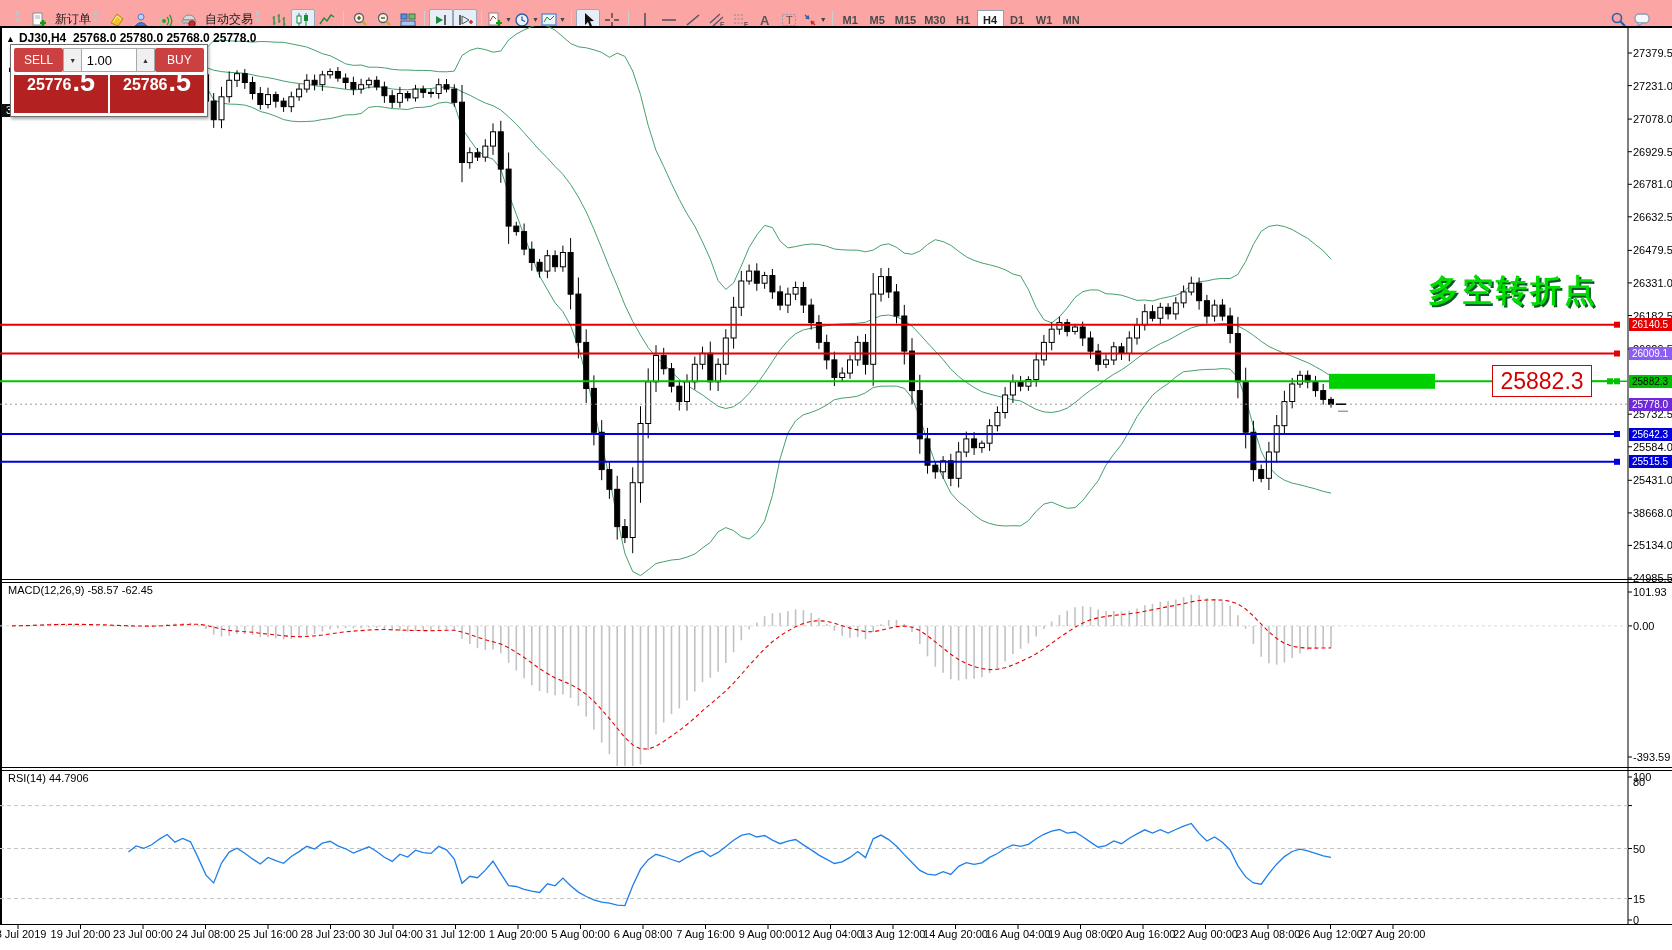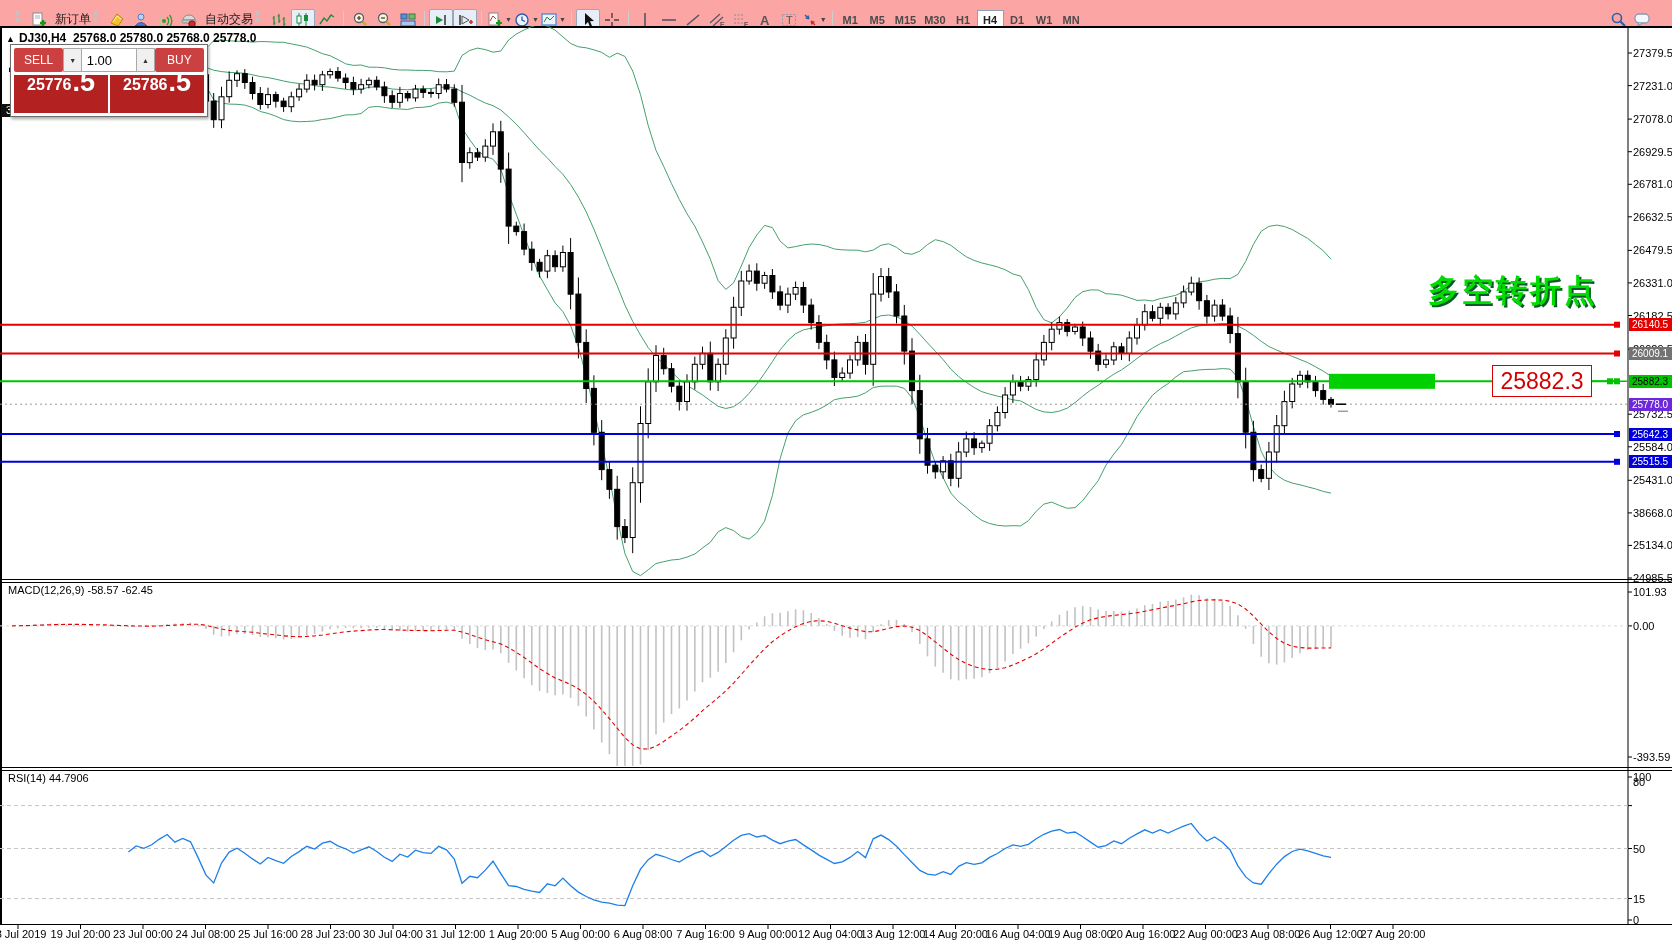--- a/index.html
+++ b/index.html
@@ -912,21 +912,21 @@
       <div class="ax" style="top:546.0px">24985.5</div>
       <div class="ax" style="top:560.0px">101.93</div>
       <div class="ax" style="top:593.9px">0.00</div>
       <div class="ax" style="top:725.0px">-393.59</div>
       <div class="ax" style="top:745.0px">100</div>
       <div class="ax" style="top:750px">80</div>
       <div class="ax" style="top:816.5px">50</div>
       <div class="ax" style="top:866.5px">15</div>
       <div class="ax" style="top:888.0px">0</div>
       <div class="badge" style="top:292.2px;background:#e60000;color:#ffffff">26140.5</div>
-      <div class="badge" style="top:321.0px;background:#737373;color:#ffffff">26009.1</div>
+      <div class="badge" style="top:321.0px;background:#8b5cf6;color:#ffffff">26009.1</div>
       <div class="badge" style="top:348.8px;background:#00c300;color:#000000">25882.3</div>
       <div class="badge" style="top:401.5px;background:#0000dd;color:#ffffff">25642.3</div>
       <div class="badge" style="top:429.3px;background:#0000dd;color:#ffffff">25515.5</div>
       <div class="badge" style="top:371.7px;background:#6d28d9;color:#fff">25778.0</div>
     </div>
   <div id="time-layer">
       <div class="tl" style="left:18px">18 Jul 2019</div>
       <div class="tl" style="left:80.5px">19 Jul 20:00</div>
       <div class="tl" style="left:143px">23 Jul 00:00</div>
       <div class="tl" style="left:205.5px">24 Jul 08:00</div>

